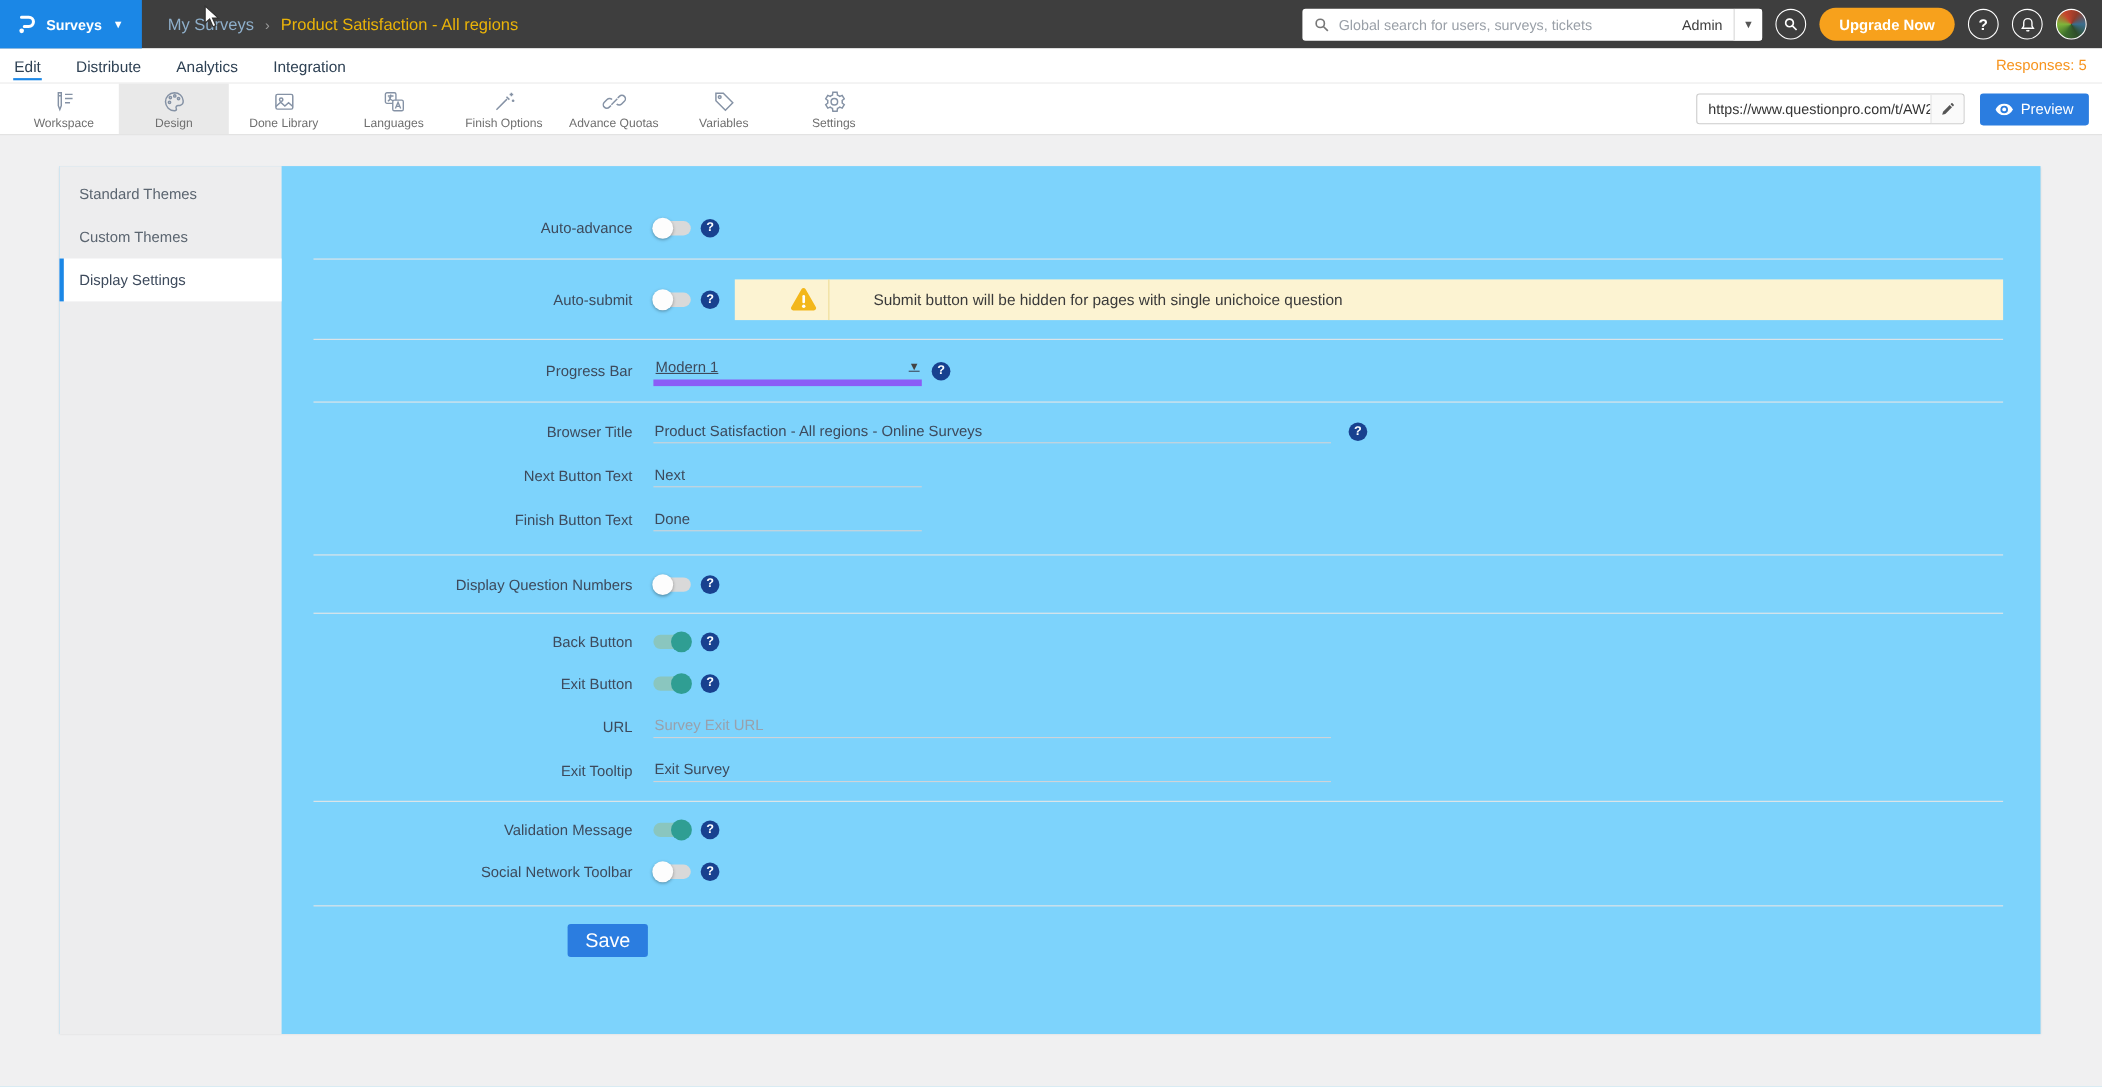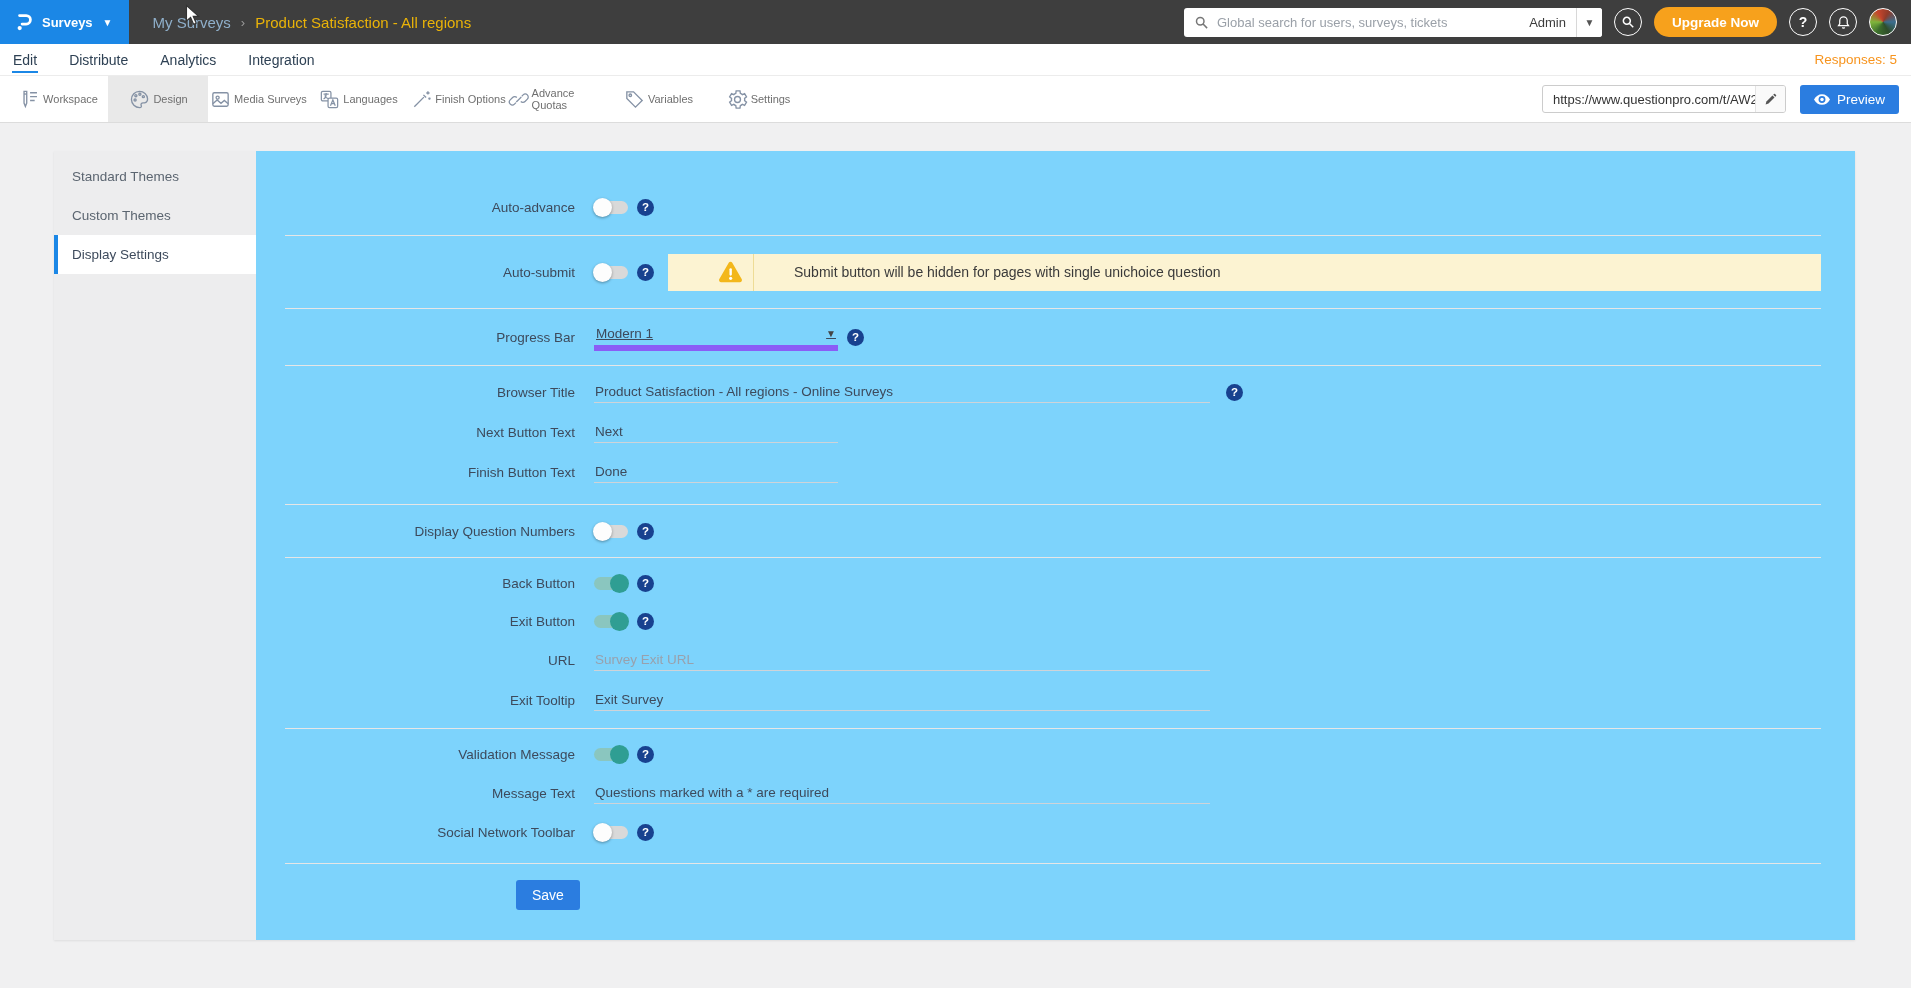--- a/index.html
+++ b/index.html
@@ -43,21 +43,21 @@
   
   .tabsbar { height:31px; background:#fff; display:flex; align-items:center; padding-left:12px;
              gap:30px; font-size:14px; color:#2e4154; }
   .tab { padding:6px 1px 3px; border-bottom:2px solid transparent; cursor:pointer; }
   .tab.active { border-bottom-color:#1b87e6; }
   .responses { margin-left:auto; padding-right:14px; color:#f7941e; font-size:13.5px; }
 
   
   .toolbar { height:48px; background:#fff; border-top:1px solid #ececec; border-bottom:1px solid #dcdcdc;
              display:flex; align-items:stretch; padding-left:8px; }
-  .titem { width:100px; display:flex; flex-direction:row; align-items:center; justify-content:center;
+  .titem { width:100px; display:flex; flex-direction:column; align-items:center; justify-content:center;
            gap:2px; cursor:pointer; }
   .titem.active { background:#e9e9e9; }
   .titem .tlabel { font-size:11px; color:#6f6f6f; }
   .titem svg { display:block; }
   .tb-right { margin-left:auto; display:flex; align-items:center; gap:14px; padding-right:12px; }
   .urlbox { height:28px; border:1px solid #ccc; border-radius:3px; display:flex; align-items:center;
             overflow:hidden; background:#fff; }
   .urltext { font-size:13px; color:#333; padding:0 10px; width:212px; white-space:nowrap;
              overflow:hidden; }
   .url-edit { align-self:stretch; display:flex; align-items:center; padding:0 8px;
@@ -98,21 +98,21 @@
   .inp { border:0; border-bottom:1px solid #cfd3d8; font-family:"Liberation Sans",sans-serif;
          font-size:13.5px; color:#3d4a5c; padding:3px 1px; background:transparent; outline:none; }
   .inp::placeholder { color:#98a1ad; }
   .short { width:244px; } .long { width:616px; }
 
   .sel { width:244px; border-bottom:6px solid #8b5cf6; display:flex; justify-content:space-between;
          align-items:center; padding:3px 2px 4px; font-size:13.5px; color:#3d4a5c; cursor:pointer;text-decoration:underline; }
   .sel .caret { font-size:10px; color:#444; }
 
   .save { margin:16px 0 0 260px; height:30px; padding:0 16px; background:#2b7de0; border:0;
-          border-radius:3px; color:#fff; font-size:14px; cursor:pointer;
+          border-radius:3px; color:#fff; font-size:18px; cursor:pointer;
           font-family:"Liberation Sans",sans-serif; }
 
   .cursor { position:absolute; left:185px; top:4px; z-index:50; pointer-events:none; }
 </style>
 </head>
 <body>
 
 <svg class="cursor" width="17" height="23" viewBox="0 0 17 23">
   <path d="M1.5 1.5 L1.5 17 L5.6 13.3 L8.6 20.3 L11.2 19.2 L8.2 12.4 L13.6 12.4 Z" fill="#fff" stroke="#333" stroke-width="1.1"></path>
 </svg>
@@ -191,21 +191,21 @@
         <circle cx="7.4" cy="12.5" r="1.1"></circle>
       </svg>
     <span class="tlabel">Design</span>
   </div>
   <div class="titem">
     <svg width="23" height="23" viewBox="0 0 24 24" fill="none" stroke="#8592a5" stroke-width="1.4">
         <rect x="4" y="5" width="16" height="14" rx="1.5"></rect>
         <circle cx="9" cy="10" r="1.6"></circle>
         <path d="M4 16.5l4.5-4 4 3.5 3.5-3 4 3.5"></path>
       </svg>
-    <span class="tlabel">Media Surveys</span>
+    <span class="tlabel">Done Library</span>
   </div>
   <div class="titem">
     <svg width="23" height="23" viewBox="0 0 24 24" fill="none" stroke="#8592a5" stroke-width="1.3">
         <rect x="3.5" y="3.5" width="10" height="10" rx="1.5"></rect>
         <path d="M5.8 6.5h5.4M8.5 5.2v1.3c0 2.4-1.1 4.2-2.7 5M7 7.8c.9 2 2.2 3 3.9 3.4"></path>
         <rect x="10.5" y="10.5" width="10" height="10" rx="1.5" fill="#fff"></rect>
         <path d="M13 18.5l2.5-6 2.5 6M13.9 16.4h3.2"></path>
       </svg>
     <span class="tlabel">Languages</span>
   </div>
@@ -369,24 +369,20 @@
       <hr class="hr" style="margin-top:8px">
 
       <div class="row" style="margin-top:6px;min-height:38px">
         <span class="lbl">Validation Message</span>
         <span class="tgl on">
             <span class="knob"></span>
           </span>
         <span class="help">?</span>
       </div>
 
-      <div class="row">
-        <span class="lbl">Message Text</span>
-        <input class="inp long" type="text" value="Questions marked with a * are required" style="">
-      </div>
 
       <div class="row" style="min-height:38px">
         <span class="lbl">Social Network Toolbar</span>
         <span class="tgl">
             <span class="knob"></span>
           </span>
         <span class="help">?</span>
       </div>
 
       <hr class="hr" style="margin-top:12px">

